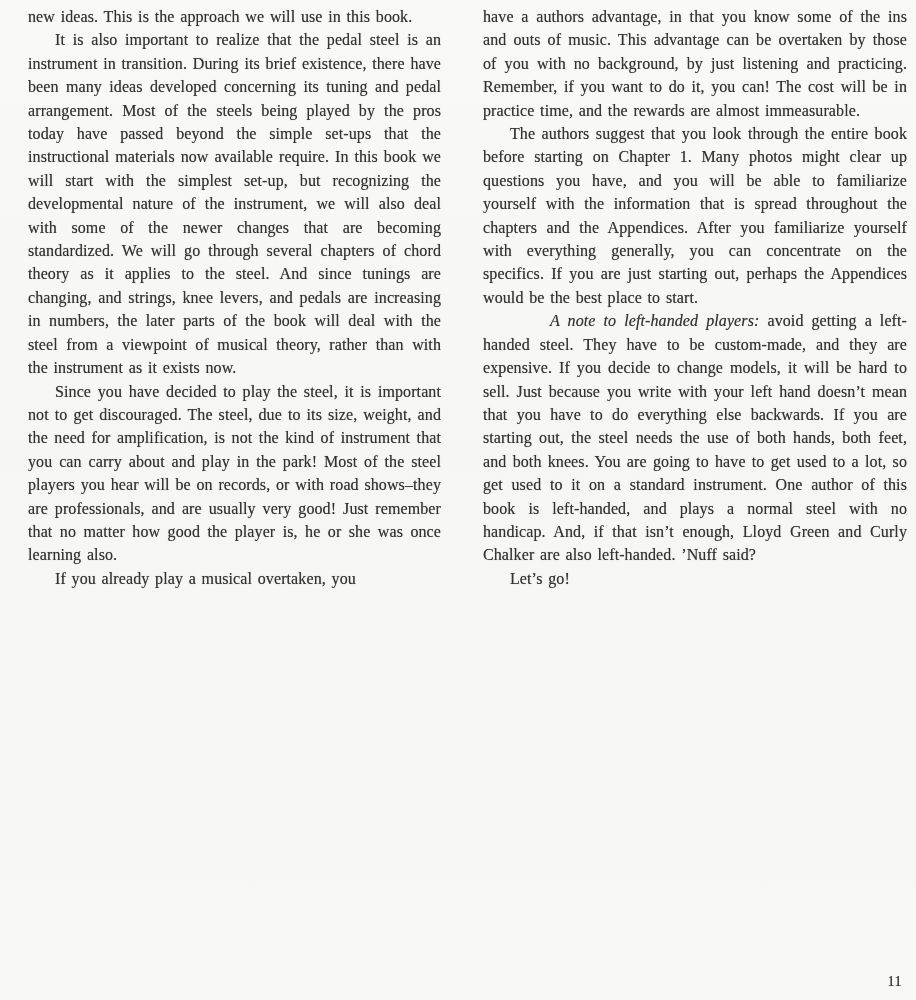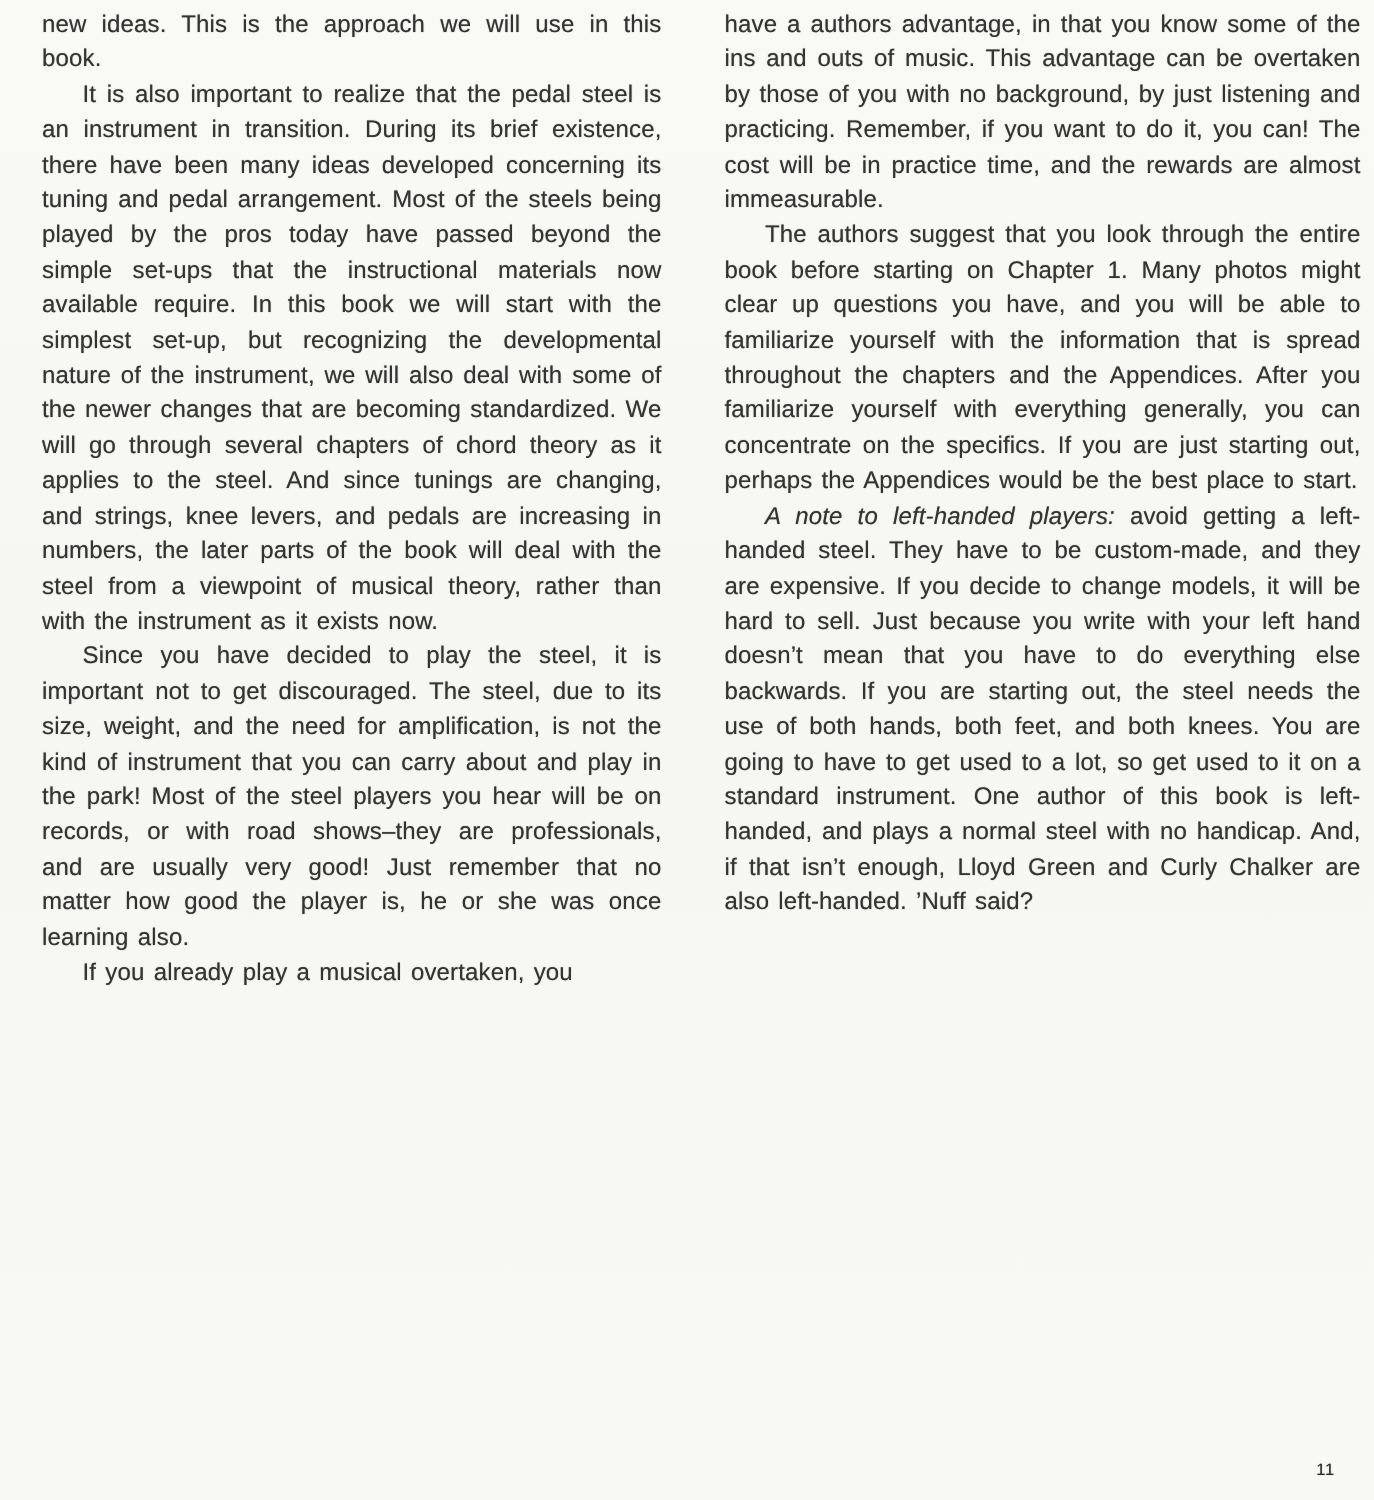--- a/index.html
+++ b/index.html
@@ -6,21 +6,21 @@
     margin: 0;
     padding: 0;
     background: #ffffff;
   }
   .page {
     position: relative;
     width: 916px;
     height: 1000px;
     overflow: hidden;
     background: linear-gradient(180deg, #f9f9f6 0%, #f6f6f2 45%, #f8f8f5 100%);
-    font-family: Liberation Sans, sans-serif;
+    font-family: Liberation Serif, serif;
     color: #333333;
     text-shadow: 0 0 0.7px rgba(70, 70, 70, 0.65);
   }
   .col {
     position: absolute;
     top: 5px;
   }
   .col-left {
     left: 28px;
     width: 413px;
@@ -36,26 +36,27 @@
     text-align: justify;
     text-indent: 27px;
     letter-spacing: 0.1px;
     word-spacing: 1.6px;
   }
   .col p.noindent {
     text-indent: 0;
   }
   .col p em {
     font-style: italic;
+    margin-left: 40px;
   }
   .page-number {
     position: absolute;
     top: 974px;
-    right: 26px;
-    font-size: 11px;
+    right: 14px;
+    font-size: 14px;
     letter-spacing: 0.5px;
     color: #2d2d2d;
     margin-left: 48px;
   }
 </style>
 </head>
 <body>
 
 <div class="page">
 
@@ -63,17 +64,18 @@
     <p class="noindent">new ideas. This is the approach we will use in this book.</p>
     <p>It is also important to realize that the pedal steel is an instrument in transition. During its brief existence, there have been many ideas developed concerning its tuning and pedal arrangement. Most of the steels being played by the pros today have passed beyond the simple set-ups that the instructional materials now available require. In this book we will start with the simplest set-up, but recognizing the developmental nature of the instrument, we will also deal with some of the newer changes that are becoming standardized. We will go through several chapters of chord theory as it applies to the steel. And since tunings are changing, and strings, knee levers, and pedals are increasing in numbers, the later parts of the book will deal with the steel from a viewpoint of musical theory, rather than with the instrument as it exists now.</p>
     <p>Since you have decided to play the steel, it is important not to get discouraged. The steel, due to its size, weight, and the need for amplification, is not the kind of instrument that you can carry about and play in the park! Most of the steel players you hear will be on records, or with road shows–they are professionals, and are usually very good! Just remember that no matter how good the player is, he or she was once learning also.</p>
     <p>If you already play a musical overtaken, you</p>
   </div>
 
   <div class="col col-right">
     <p class="noindent">have a authors advantage, in that you know some of the ins and outs of music. This advantage can be overtaken by those of you with no background, by just listening and practicing. Remember, if you want to do it, you can! The cost will be in practice time, and the rewards are almost immeasurable.</p>
     <p>The authors suggest that you look through the entire book before starting on Chapter 1. Many photos might clear up questions you have, and you will be able to familiarize yourself with the information that is spread throughout the chapters and the Appendices. After you familiarize yourself with everything generally, you can concentrate on the specifics. If you are just starting out, perhaps the Appendices would be the best place to start.</p>
     <p><em>A note to left-handed players:</em><span> avoid getting a left-handed steel. They have to be custom-made, and they are expensive. If you decide to change models, it will be hard to sell. Just because you write with your left hand doesn’t mean that you have to do everything else backwards. If you are starting out, the steel needs the use of both hands, both feet, and both knees. You are going to have to get used to a lot, so get used to it on a standard instrument. One author of this book is left-handed, and plays a normal steel with no handicap. And, if that isn’t enough, Lloyd Green and Curly Chalker are also left-handed. ’Nuff said?</span></p>
+    <p>Let’s go!</p>
   </div>
 
   <div class="page-number">11</div>
 
 </div>
 
 </body></html>

